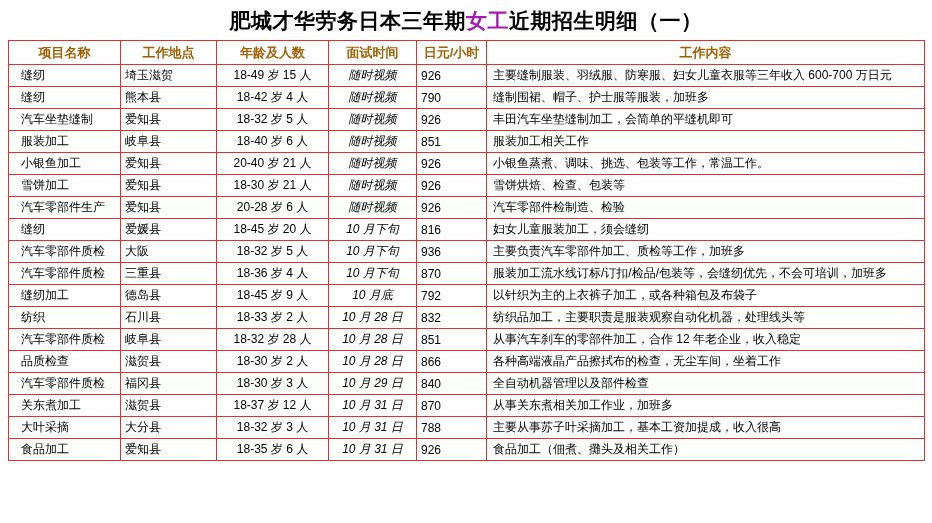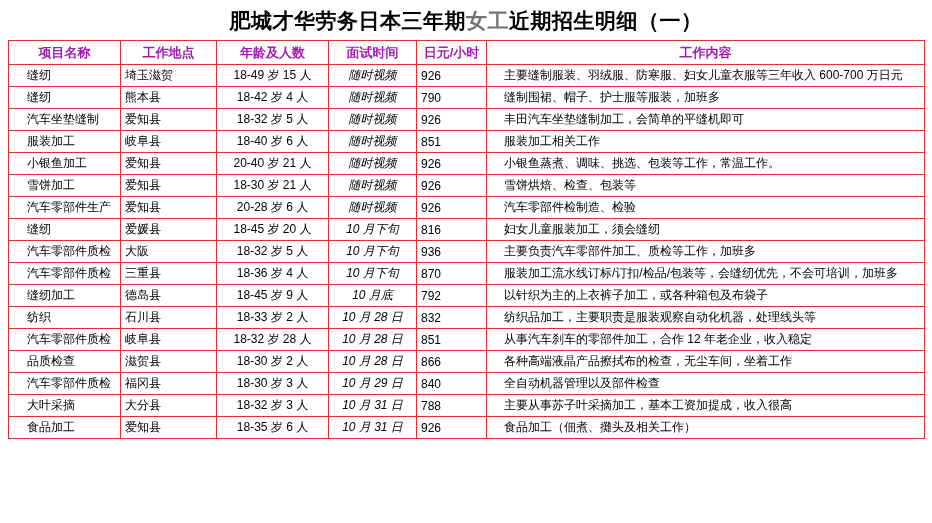--- a/index.html
+++ b/index.html
@@ -24,55 +24,55 @@
     text-align: center;
     font-size: 21px;
     font-weight: bold;
     letter-spacing: 0.5px;
     line-height: 30px;
     margin-bottom: 4px;
     white-space: nowrap;
     font-family: "Liberation Serif", "DejaVu Serif", serif;
   }
   .title .hl {
-    color: #737373;
+    color: #a21caf;
   }
   table {
     border-collapse: collapse;
     width: 916px;
     table-layout: fixed;
   }
   th, td {
     border: 1px solid #e03030;
     font-size: 12px;
     padding: 2px 4px;
     height: 21px;
     box-sizing: border-box;
     overflow: hidden;
     white-space: nowrap;
   }
   thead th {
-    color: #a21caf;
+    color: #a16207;
     font-weight: bold;
     text-align: center;
     font-size: 13px;
     height: 24px;
   }
   col.c0 { width: 112px; }
   col.c1 { width: 96px; }
   col.c2 { width: 112px; }
   col.c3 { width: 88px; }
   col.c4 { width: 70px; }
   col.c5 { width: 438px; }
-  td.c0 { text-align: left; padding-left: 18px; }
+  td.c0 { text-align: left; padding-left: 12px; }
   td.c1 { text-align: left; }
   td.c2 { text-align: center; }
   td.c3 { text-align: center; font-style: italic; }
   td.c4 { text-align: left; }
-  td.c5 { text-align: left; padding-left: 17px; }
+  td.c5 { text-align: left; padding-left: 6px; }
 </style>
 </head>
 <body>
 
 <div class="page">
 
   <div class="title">
     <span>肥城才华劳务日本三年期</span><span class="hl">女工</span><span>近期招生明细（一）</span>
   </div>
 
@@ -210,20 +210,28 @@
         </tr>
         <tr>
           <td class="c0">汽车零部件质检</td>
           <td class="c1">福冈县</td>
           <td class="c2">18-30 岁 3 人</td>
           <td class="c3">10 月 29 日</td>
           <td class="c4">840</td>
           <td class="c5">全自动机器管理以及部件检查</td>
         </tr>
         <tr>
+          <td class="c0">关东煮加工</td>
+          <td class="c1">滋贺县</td>
+          <td class="c2">18-37 岁 12 人</td>
+          <td class="c3">10 月 31 日</td>
+          <td class="c4">870</td>
+          <td class="c5">从事关东煮相关加工作业，加班多</td>
+        </tr>
+        <tr>
           <td class="c0">大叶采摘</td>
           <td class="c1">大分县</td>
           <td class="c2">18-32 岁 3 人</td>
           <td class="c3">10 月 31 日</td>
           <td class="c4">788</td>
           <td class="c5">主要从事苏子叶采摘加工，基本工资加提成，收入很高</td>
         </tr>
         <tr>
           <td class="c0">食品加工</td>
           <td class="c1">爱知县</td>

